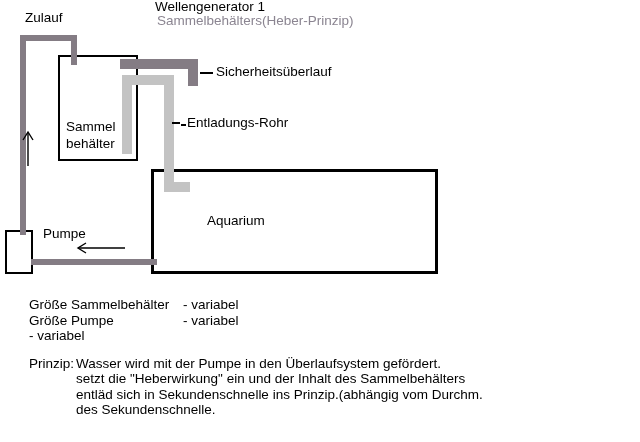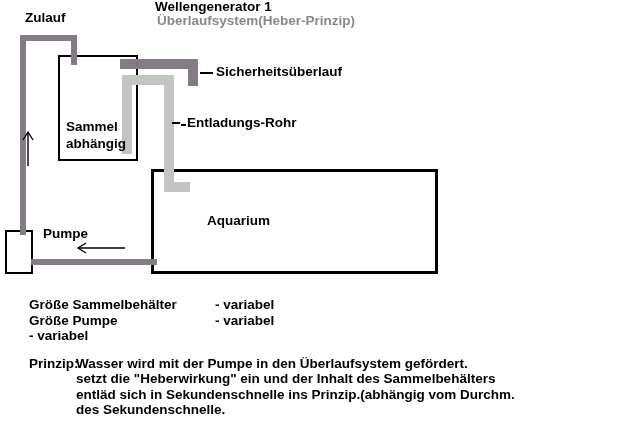--- a/index.html
+++ b/index.html
@@ -1,18 +1,18 @@
 <!DOCTYPE html>
 <html style="--pipe-dark: #847c84; --pipe-light: #c3c3c3; --subtitle-gray: #8b8591; --ink: #000000; --background: #ffffff;"><head>
 <meta charset="utf-8">
 <style>
   html,body{margin:0;padding:0;background:#fff;}
   .canvas{
     position:relative;width:640px;height:442px;background:#fff;overflow:hidden;
-    font-family:"Liberation Sans",sans-serif;font-weight:bold;color:#000;
+    font-family:"Liberation Sans",sans-serif;font-weight:normal;color:#000;
   }
   
   .box{position:absolute;box-sizing:border-box;background:transparent;z-index:1;}
   .box.sammel  {left:58px; top:55px; width:80px; height:106px;border:2px solid #000;}
   .box.aqua    {left:151px;top:169px;width:287px;height:105px;border:3px solid #000;}
   .box.pump    {left:5px;  top:230px;width:28px; height:44px; border:2px solid #000;}
   
   .pipe{position:absolute;z-index:2;}
   .pipe.dark{background:var(--pipe-dark,#847c84);}
   .pipe.light{background:var(--pipe-light,#c3c3c3);}
@@ -41,35 +41,35 @@
   .title-lbl   {left:155px;top:0px;}
   .subtitle-lbl{left:157px;top:14px;color:var(--subtitle-gray,#8b8591);}
   .zulauf-lbl  {left:25px; top:11px;}
   .sich-lbl    {left:216px;top:65px;}
   .entl-lbl    {left:187px;top:116px;}
   .sammel-lbl  {left:66px; top:119px;line-height:16.5px;}
   .aqua-lbl    {left:207px;top:214px;}
   .pump-lbl    {left:43px; top:227px;}
   
   .specs{position:absolute;left:29px;top:297px;font-size:13.5px;line-height:15.5px;z-index:4;}
-  .spec-row{display:flex;gap:32px;}
+  .spec-row{display:flex;}
   .spec-name{display:inline-block;width:154px;white-space:nowrap;}
   .spec-value{white-space:nowrap;}
   .principle{position:absolute;left:29px;top:356px;font-size:13.5px;line-height:15.4px;z-index:4;}
   .p-prefix{display:inline-block;width:47px;}
   .p-line{white-space:nowrap;}
   .p-line.indent{padding-left:47px;}
 </style>
 </head>
 <body>
 
 <div class="canvas">
 
   <div class="lbl title-lbl">Wellengenerator 1</div>
-  <div class="lbl subtitle-lbl">Überlaufsystem(Heber-Prinzip)</div>
+  <div class="lbl subtitle-lbl">Sammelbehälters(Heber-Prinzip)</div>
 
   <div class="box sammel"></div>
   <div class="box aqua"></div>
   <div class="box pump"></div>
 
   <div class="pipe dark zulauf-h"></div>
   <div class="pipe dark zulauf-v"></div>
   <div class="pipe dark zulauf-stub"></div>
   <div class="pipe dark sich-h"></div>
   <div class="pipe dark sich-v"></div>
@@ -95,21 +95,21 @@
       <line x1="4" y1="6" x2="51" y2="6"></line>
       <polyline points="12,1 4,6 12,11"></polyline>
     </svg>
   </div>
 
   <div class="lbl zulauf-lbl">Zulauf</div>
   <div class="lbl sich-lbl">Sicherheitsüberlauf</div>
   <div class="lbl entl-lbl">Entladungs-Rohr</div>
   <div class="lbl sammel-lbl">
     <div>Sammel</div>
-    <div>abhängig</div>
+    <div>behälter</div>
   </div>
   <div class="lbl aqua-lbl">Aquarium</div>
   <div class="lbl pump-lbl">Pumpe</div>
 
   <div class="specs">
     <div class="spec-row">
       <span class="spec-name">Größe Sammelbehälter</span>
       <span class="spec-value">- variabel</span>
     </div>
     <div class="spec-row">

